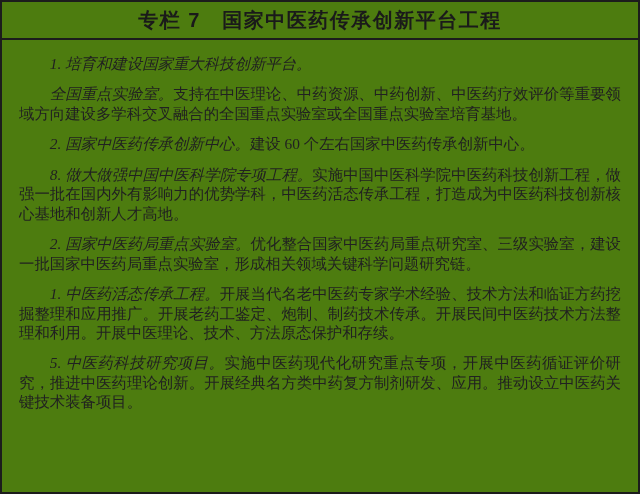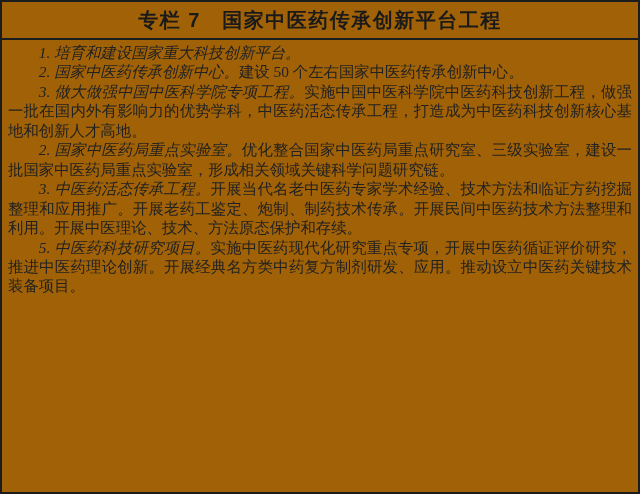--- a/index.html
+++ b/index.html
@@ -5,21 +5,21 @@
   html, body {
     margin: 0;
     padding: 0;
     background: #ffffff;
   }
   .panel {
     width: 640px;
     height: 494px;
     box-sizing: border-box;
     border: 2px solid #1c1c1c;
-    background: #a16207;
+    background: #4d7c0f;
     overflow: hidden;
   }
   .panel-title {
     height: 38px;
     box-sizing: border-box;
     border-bottom: 2px solid #1c1c1c;
     display: flex;
     align-items: center;
     justify-content: center;
     font-family: "Liberation Sans", sans-serif;
@@ -33,37 +33,38 @@
     box-sizing: border-box;
     height: 452px;
     padding: 3px 6px 0 6px;
     font-family: "Liberation Serif", serif;
     font-size: 15.4px;
     line-height: 19.45px;
     text-align: justify;
     color: #212121;
   }
   .panel-body p {
-    margin: 0;
+    margin: 11px;
     padding: 0;
     text-indent: 2em;
   }
   .lead {
     font-style: italic;
   }
   .rest {
     font-style: normal;
   }
 </style>
 </head>
 <body>
 
 <div class="panel">
   <div class="panel-title">专栏 7　国家中医药传承创新平台工程</div>
   <div class="panel-body">
     <p><span class="lead">1. 培育和建设国家重大科技创新平台。</span><span class="rest"></span></p>
-    <p><span class="lead">2. 国家中医药传承创新中心。</span><span class="rest">建设 50 个左右国家中医药传承创新中心。</span></p>
-    <p><span class="lead">3. 做大做强中国中医科学院专项工程。</span><span class="rest">实施中国中医科学院中医药科技创新工程，做强一批在国内外有影响力的优势学科，中医药活态传承工程，打造成为中医药科技创新核心基地和创新人才高地。</span></p>
+    <p><span class="lead">全国重点实验室。</span><span class="rest">支持在中医理论、中药资源、中药创新、中医药疗效评价等重要领域方向建设多学科交叉融合的全国重点实验室或全国重点实验室培育基地。</span></p>
+    <p><span class="lead">2. 国家中医药传承创新中心。</span><span class="rest">建设 60 个左右国家中医药传承创新中心。</span></p>
+    <p><span class="lead">8. 做大做强中国中医科学院专项工程。</span><span class="rest">实施中国中医科学院中医药科技创新工程，做强一批在国内外有影响力的优势学科，中医药活态传承工程，打造成为中医药科技创新核心基地和创新人才高地。</span></p>
     <p><span class="lead">2. 国家中医药局重点实验室。</span><span class="rest">优化整合国家中医药局重点研究室、三级实验室，建设一批国家中医药局重点实验室，形成相关领域关键科学问题研究链。</span></p>
-    <p><span class="lead">3. 中医药活态传承工程。</span><span class="rest">开展当代名老中医药专家学术经验、技术方法和临证方药挖掘整理和应用推广。开展老药工鉴定、炮制、制药技术传承。开展民间中医药技术方法整理和利用。开展中医理论、技术、方法原态保护和存续。</span></p>
+    <p><span class="lead">1. 中医药活态传承工程。</span><span class="rest">开展当代名老中医药专家学术经验、技术方法和临证方药挖掘整理和应用推广。开展老药工鉴定、炮制、制药技术传承。开展民间中医药技术方法整理和利用。开展中医理论、技术、方法原态保护和存续。</span></p>
     <p><span class="lead">5. 中医药科技研究项目。</span><span class="rest">实施中医药现代化研究重点专项，开展中医药循证评价研究，推进中医药理论创新。开展经典名方类中药复方制剂研发、应用。推动设立中医药关键技术装备项目。</span></p>
   </div>
 </div>
 
 </body></html>

